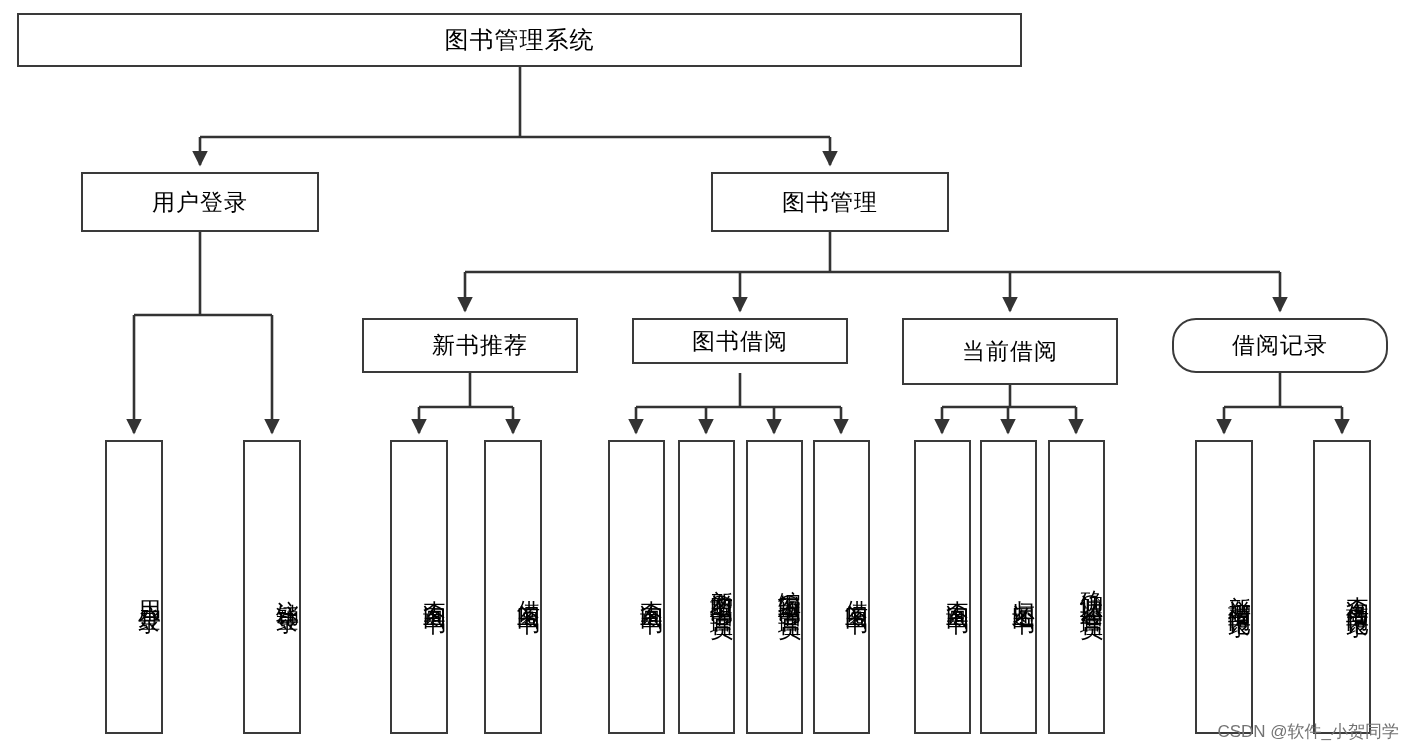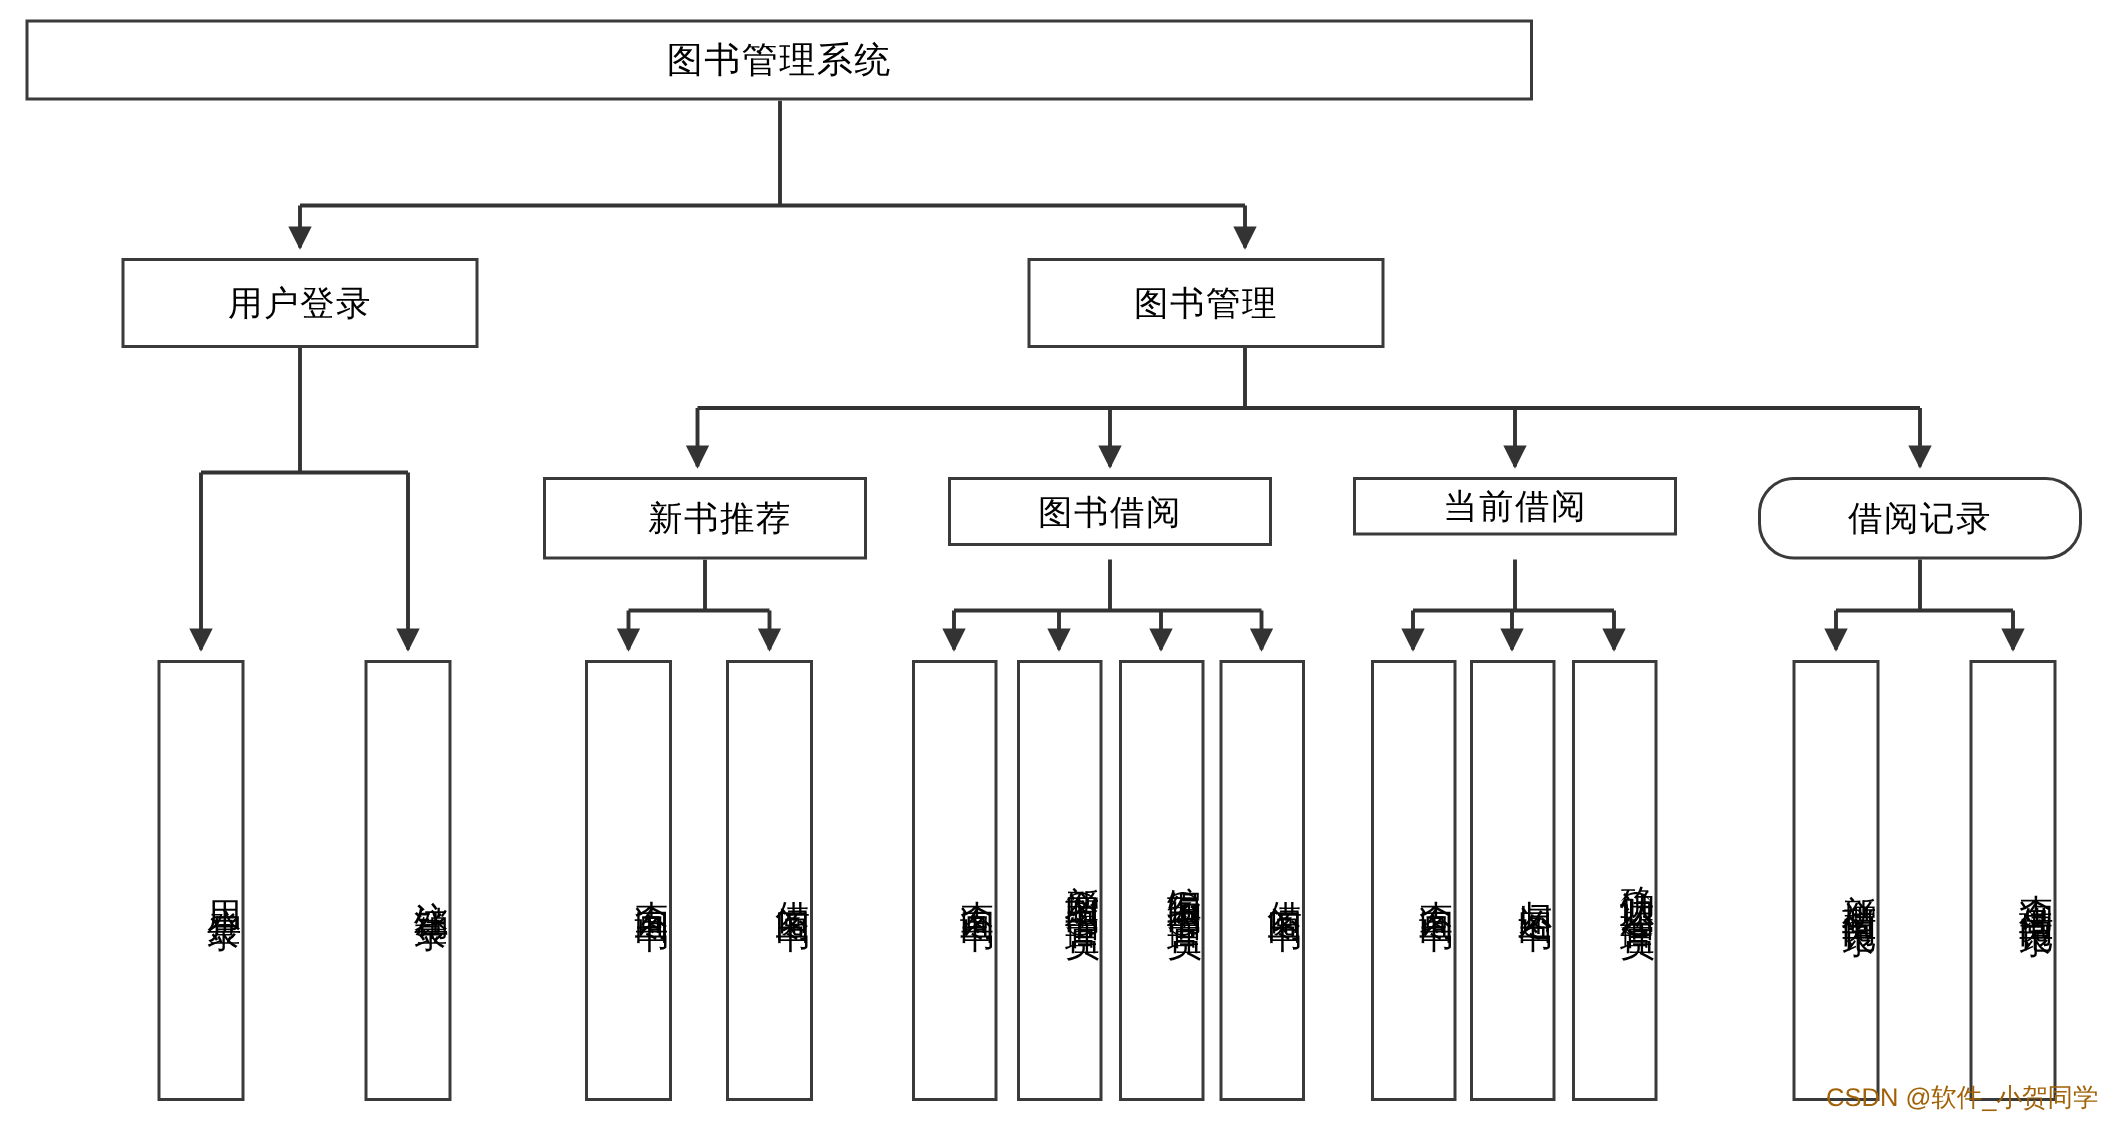--- a/index.html
+++ b/index.html
@@ -37,21 +37,21 @@
   .node.v .vtxt{
     writing-mode:vertical-rl;
     text-orientation:upright;
     white-space:nowrap;
     letter-spacing:4px;
   }
   .watermark{
     position:absolute;
     right:6px;bottom:4px;
     font-size:17px;
-    color:#a16207;
+    color:#737373;
     white-space:nowrap;
     font-family:"Liberation Sans","DejaVu Sans",sans-serif;
   }
 </style>
 </head>
 <body>
 
 <div id="stage">
 
   <svg id="wires" viewBox="0 0 1405 747" xmlns="http://www.w3.org/2000/svg">
@@ -104,31 +104,31 @@
     </g>
   </svg>
 
   <div class="node h root" style="left:17px;top:13px;width:1005px;height:54px;">
     <span>图书管理系统</span>
   </div>
 
   <div class="node h" style="left:81px;top:172px;width:238px;height:60px;">
     <span>用户登录</span>
   </div>
-  <div class="node h" style="left:685px;top:172px;width:238px;height:60px;">
+  <div class="node h" style="left:711px;top:172px;width:238px;height:60px;">
     <span>图书管理</span>
   </div>
 
   <div class="node h" style="left:362px;top:318px;width:216px;height:55px;padding-left:20px;">
     <span>新书推荐</span>
   </div>
   <div class="node h" style="left:632px;top:318px;width:216px;height:46px;">
     <span>图书借阅</span>
   </div>
-  <div class="node h" style="left:902px;top:318px;width:216px;height:39px;">
+  <div class="node h" style="left:902px;top:318px;width:216px;height:67px;">
     <span>当前借阅</span>
   </div>
   <div class="node h" style="left:1172px;top:318px;width:216px;height:55px;border-radius:24px;">
     <span>借阅记录</span>
   </div>
 
   <div class="node v" style="left:105px;top:440px;width:58px;height:294px;">
     <span class="vtxt">用户登录</span>
   </div>
   <div class="node v" style="left:243px;top:440px;width:58px;height:294px;">

